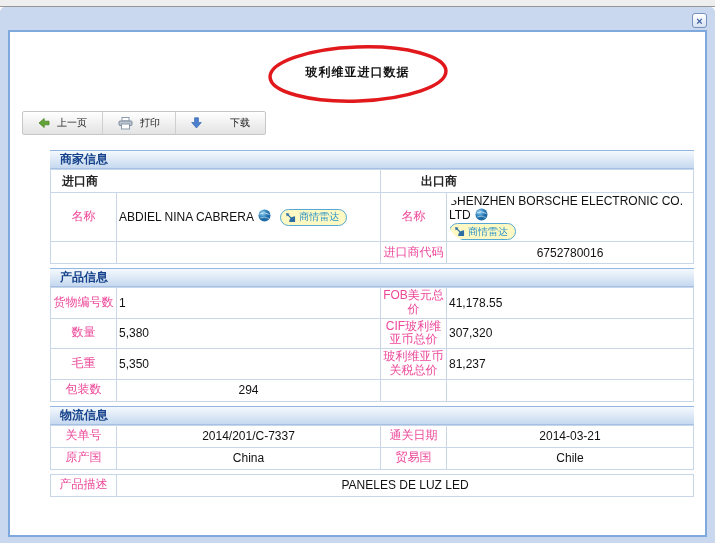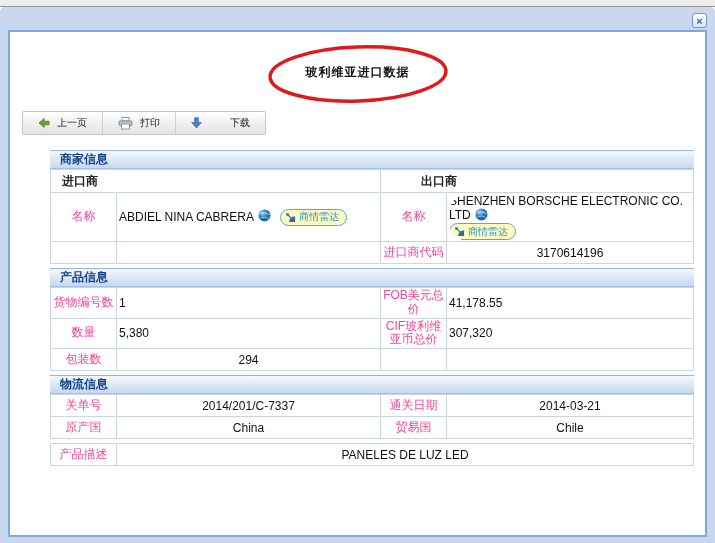--- a/index.html
+++ b/index.html
@@ -143,21 +143,21 @@
                     </svg>
                 <span>商情雷达</span>
               </span>
             </div>
           </td>
         </tr>
         <tr class="h21">
           <td class="lbl"></td>
           <td class="val"></td>
           <td class="lbl">进口商代码</td>
-          <td class="val">3170614196</td>
+          <td class="val">6752780016</td>
         </tr>
       </tbody>
         </table>
     </div>
 
     <div class="sec">
       <div class="sec-header">产品信息</div>
       <table class="grid">
         <colgroup>
             <col style="width:66px">
@@ -171,20 +171,26 @@
           <td class="val">1</td>
           <td class="lbl">FOB美元总价</td>
           <td class="val">41,178.55</td>
         </tr>
         <tr class="h27">
           <td class="lbl">数量</td>
           <td class="val">5,380</td>
           <td class="lbl">CIF玻利维亚币总价</td>
           <td class="val">307,320</td>
         </tr>
+        <tr class="h28">
+          <td class="lbl">毛重</td>
+          <td class="val">5,350</td>
+          <td class="lbl">玻利维亚币关税总价</td>
+          <td class="val">81,237</td>
+        </tr>
         <tr class="h21">
           <td class="lbl">包装数</td>
           <td class="val">294</td>
           <td class="lbl"></td>
           <td class="val"></td>
         </tr>
       </tbody>
         </table>
     </div>
 

